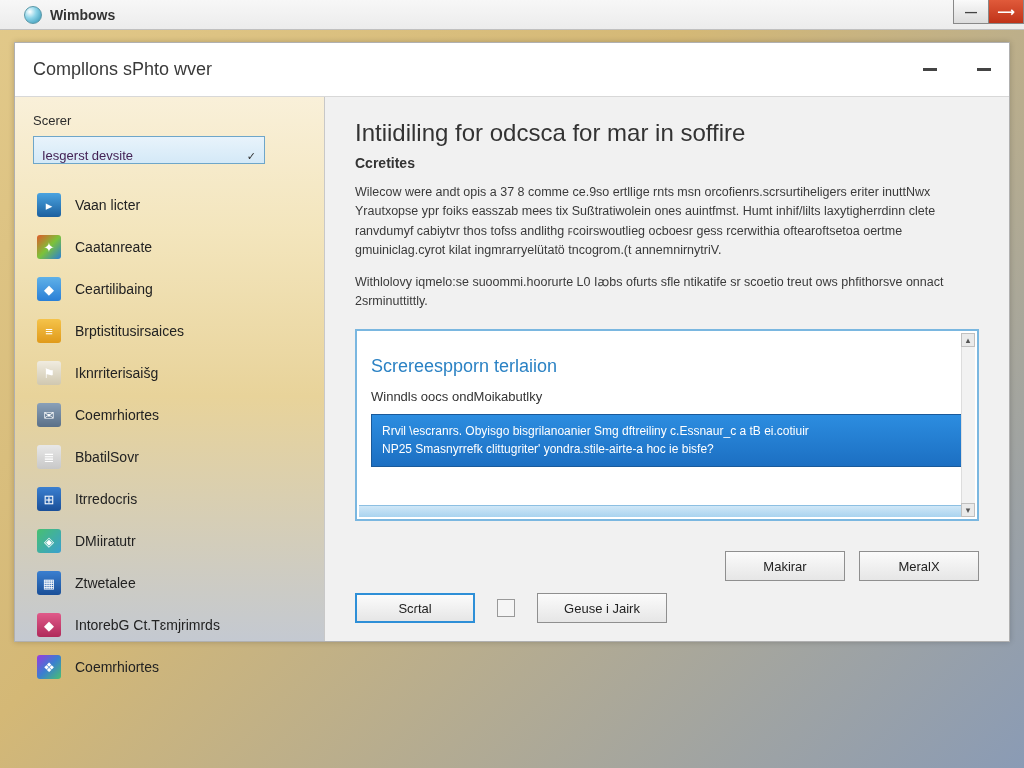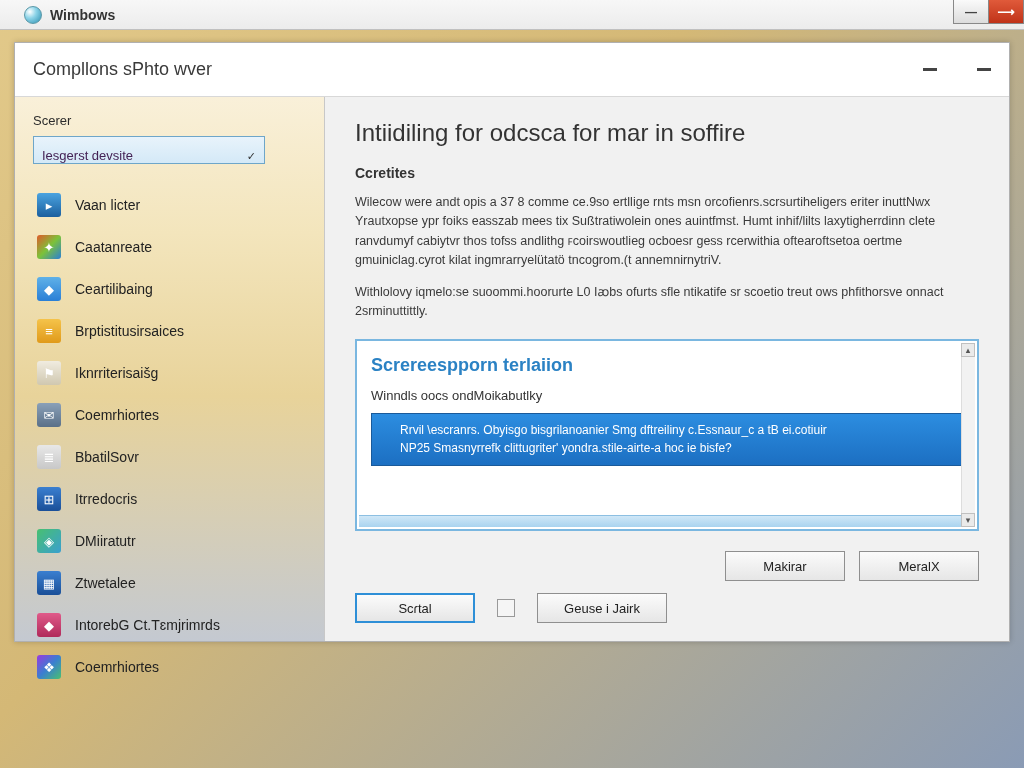--- a/index.html
+++ b/index.html
@@ -97,50 +97,51 @@
   }
 
   .main {
     flex: 1; padding: 22px 30px 18px 30px;
     display: flex; flex-direction: column;
     background: #f1f1f1;
     min-height: 0;
   }
   .main h2 {
     font-size: 24px; font-weight: 400; color: #333;
-    margin-bottom: 18px;
+    margin-bottom: 8px;
   }
   .main .subhead {
     font-size: 14px; font-weight: 600; color: #333; margin-bottom: 12px;
   }
   .main p {
     font-size: 12.5px; color: #3a3a3a; line-height: 1.55;
     margin-bottom: 12px;
   }
 
   .panel {
     border: 2px solid #7ab7e0;
     background: #fff;
     margin-top: 6px;
     padding: 14px 14px 8px 14px;
     position: relative;
     height: 192px;
   }
   .panel h3 {
-    font-size: 18px; font-weight: 700; color: #2b82c4;
+    font-size: 18px; font-weight: 400; color: #2b82c4;
     margin-bottom: 12px;
+    margin-top: 11px;
   }
   .panel .pl {
     font-size: 13px; color: #333; margin-bottom: 10px;
   }
   .highlight {
     background: linear-gradient(#2c8de0,#1c6fc2);
     color: #fff;
     border: 1px solid #1a5a9a;
-    padding: 8px 28px;
+    padding: 8px 10px;
     font-size: 12px; line-height: 1.45;
   }
   .panel .sb-track {
     position:absolute; right:2px; top:2px; bottom:2px; width:14px;
     background:#f2f2f2; border-left:1px solid #ddd;
   }
   .panel .sb-arrow {
     position:absolute; right:2px; width:14px; height:14px;
     background:#eaeaea; border:1px solid #c0c0c0;
     font-size:9px; display:flex;align-items:center;justify-content:center; color:#555;

